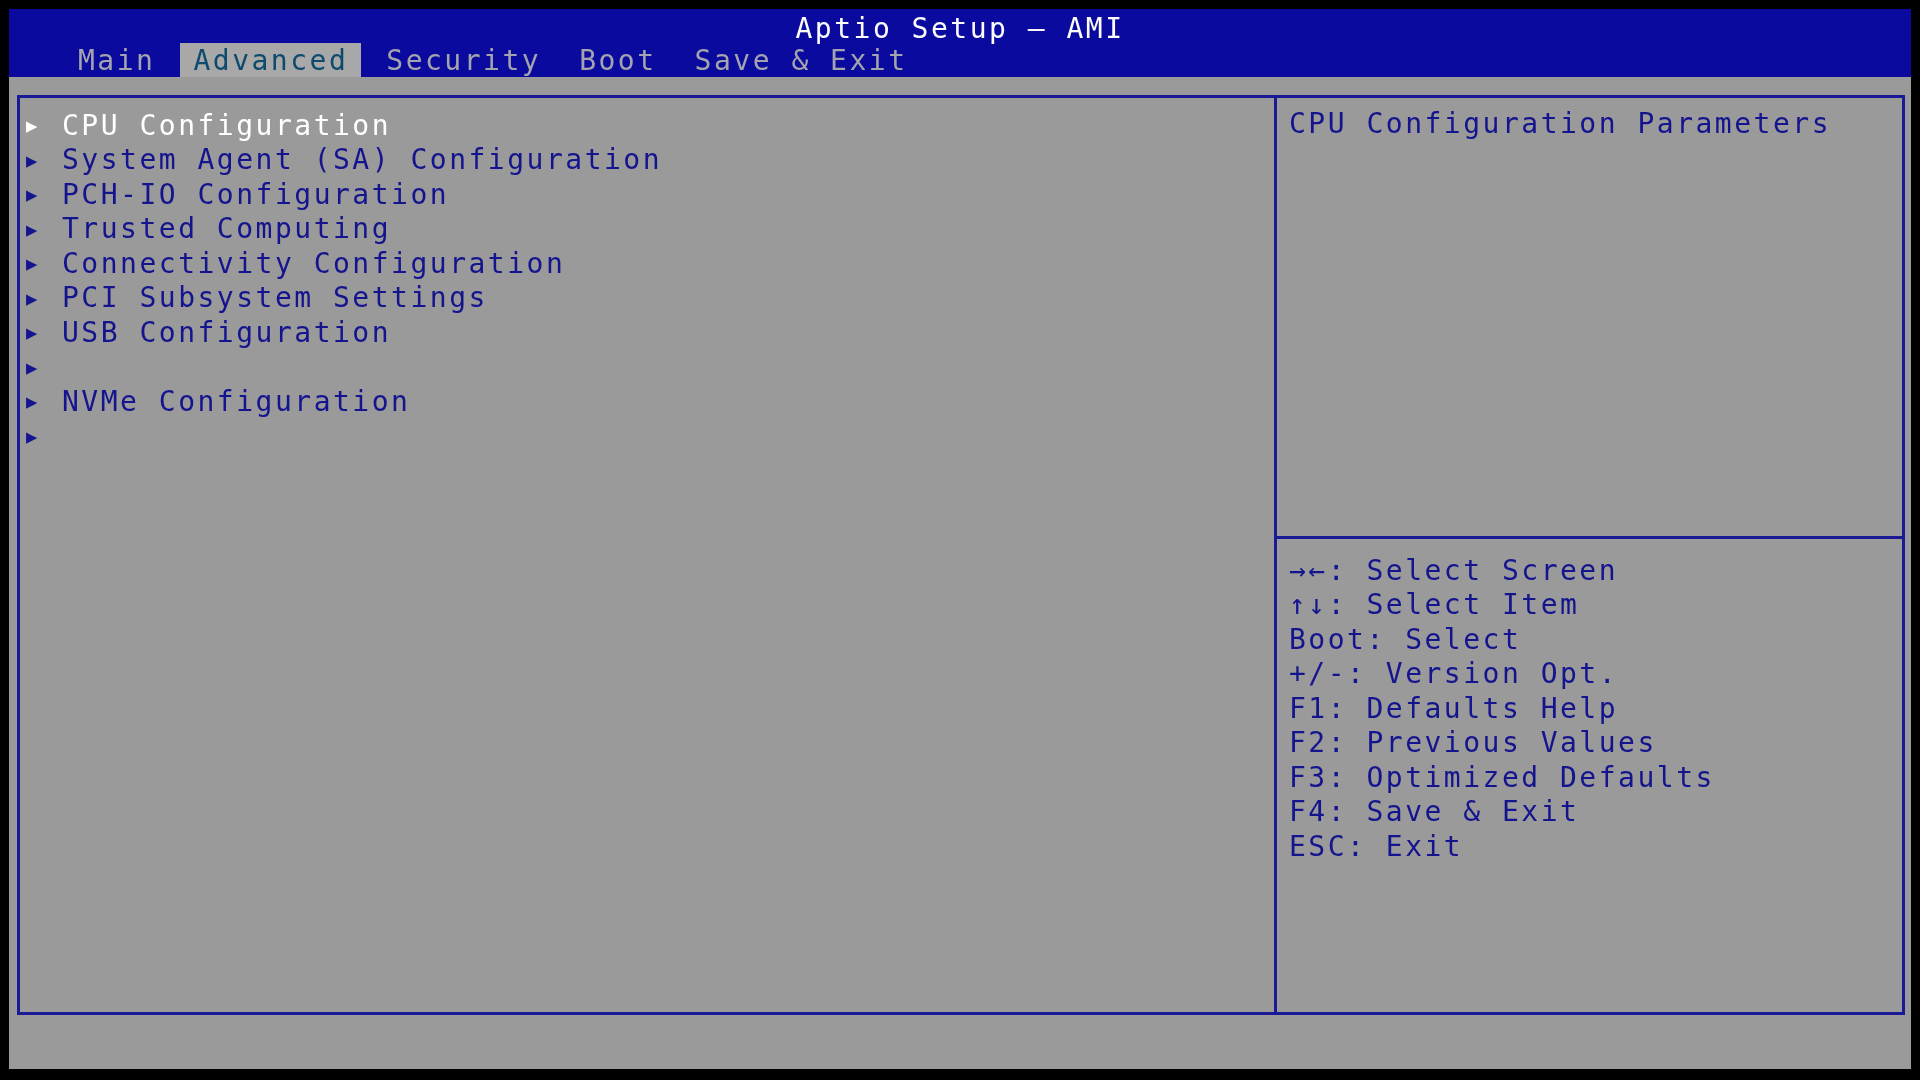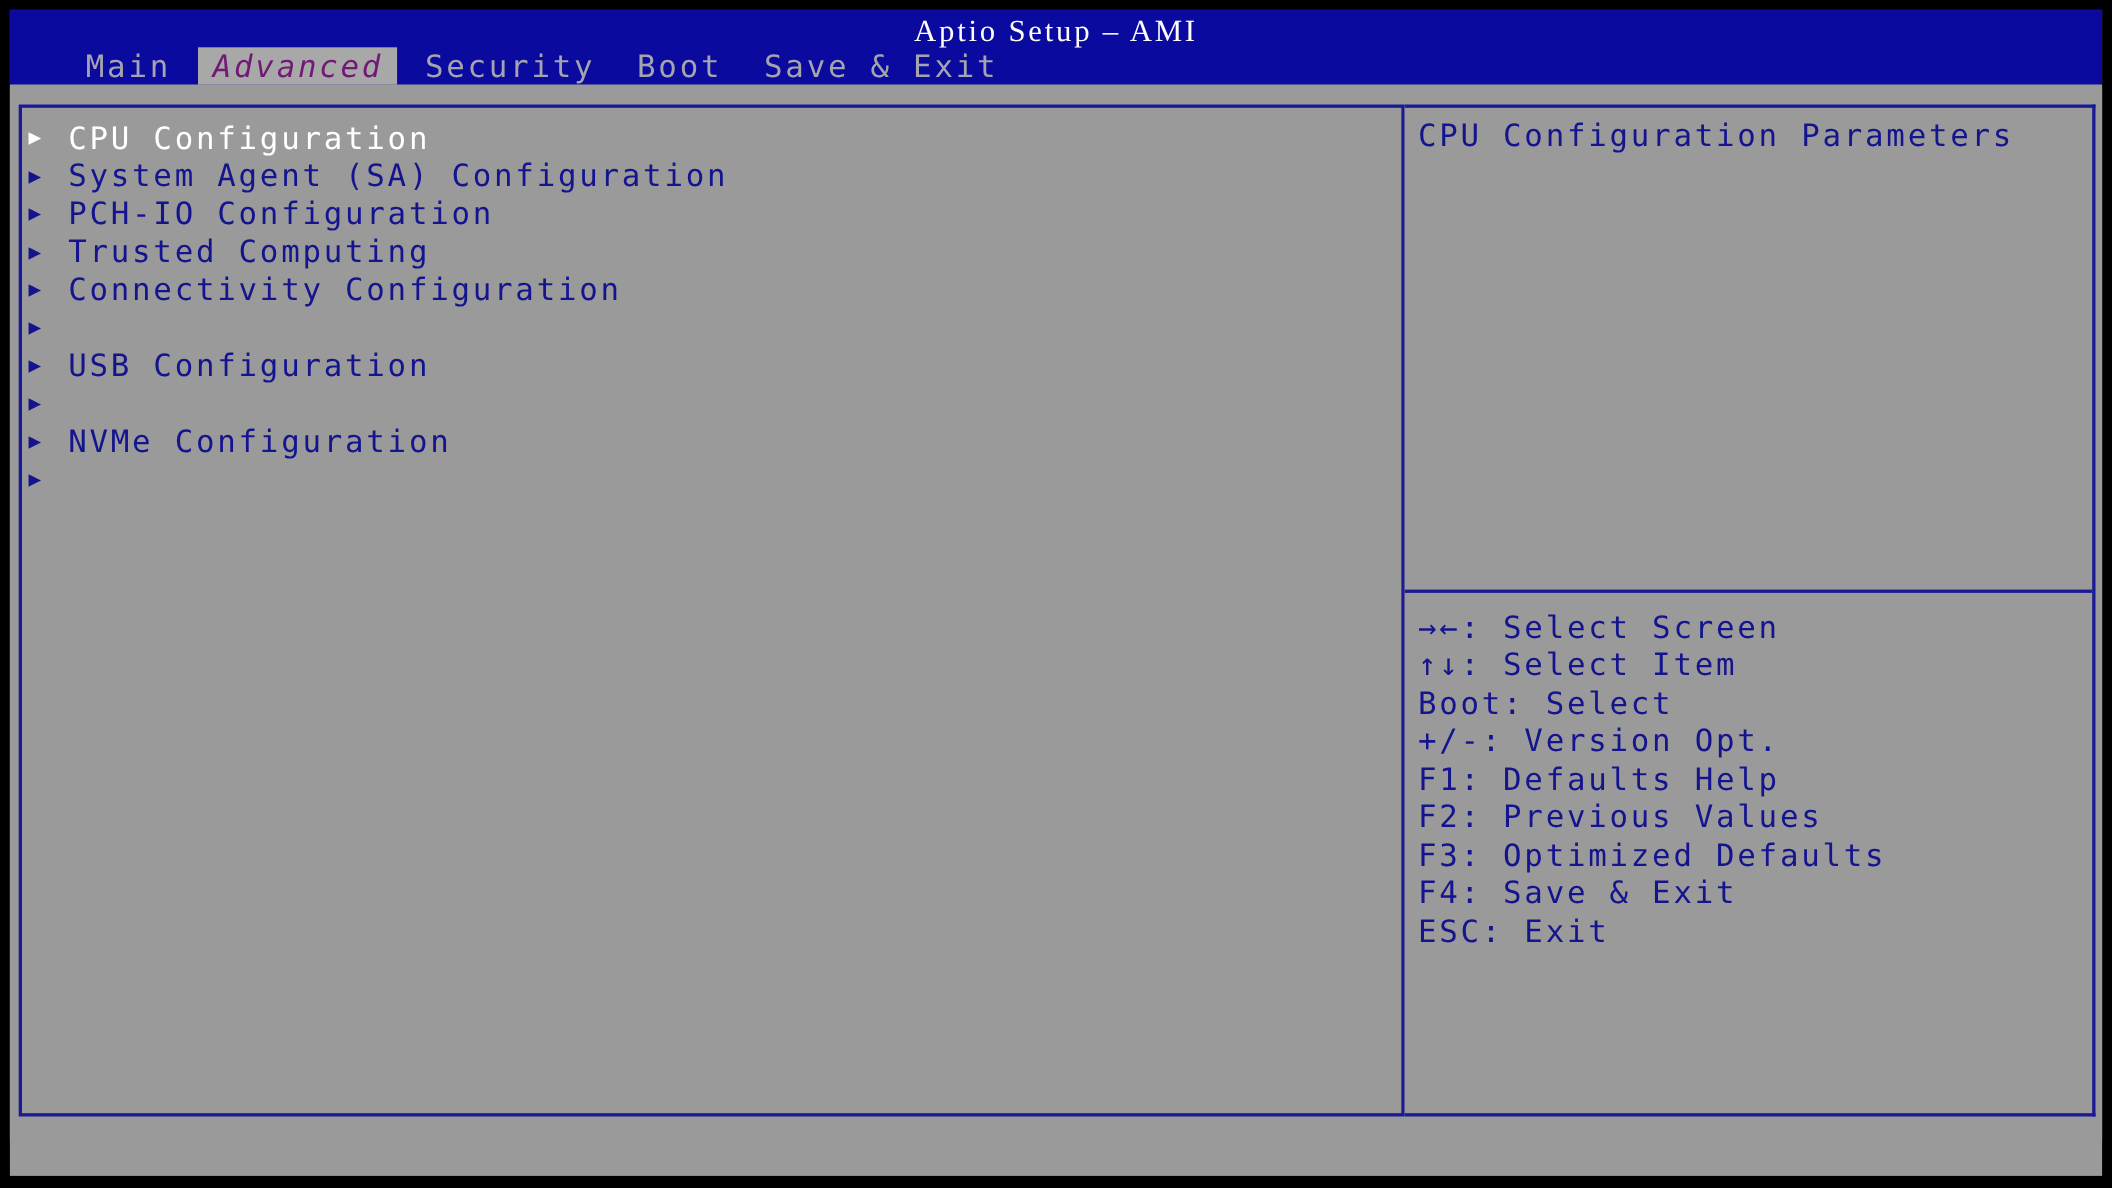--- a/index.html
+++ b/index.html
@@ -17,35 +17,35 @@
   }
   
   .header {
     position: absolute; left: 0; top: 0;
     width: 100%; height: 68px;
     background: #0a0a9e;
   }
   .title-row {
     position: absolute; top: 5px; left: 0;
     width: 100%; text-align: center;
-    color: #fcfcfc; height: 30px; line-height: 30px; font-family: Liberation Serif, serif;
+    color: #fcfcfc; height: 30px; line-height: 30px;
   }
   .menubar {
     position: absolute; bottom: 0; left: 0; right: 0;
     height: 34px;
     display: flex; align-items: stretch;
     padding-left: 56px; gap: 12px;
   }
   .tab {
     display: flex; align-items: center;
     padding: 0 13px;
     color: #a4a4ae;
     cursor: default;
   }
-  .tab.selected { background: #a8a8a8; color: #701a75; font-style: italic; }
+  .tab.selected { background: #a8a8a8; color: #0c4a6e; }
   
   .body-area {
     position: absolute; left: 0; top: 68px;
     width: 100%; height: 960px;
     background: #9a9a9a;
   }
   .pane {
     position: absolute; top: 18px; height: 920px;
     border: 3px solid #1a1a96;
     background: #9a9a9a;
@@ -122,20 +122,21 @@
         <div class="menu-item">
           <span class="tri">▶</span>
           <span>Trusted Computing</span>
         </div>
         <div class="menu-item">
           <span class="tri">▶</span>
           <span>Connectivity Configuration</span>
         </div>
         <div class="menu-item">
           <span class="tri">▶</span>
+          <span>PCI Subsystem Settings</span>
         </div>
         <div class="menu-item">
           <span class="tri">▶</span>
           <span>USB Configuration</span>
         </div>
         <div class="menu-item">
           <span class="tri">▶</span>
         </div>
         <div class="menu-item">
           <span class="tri">▶</span>

